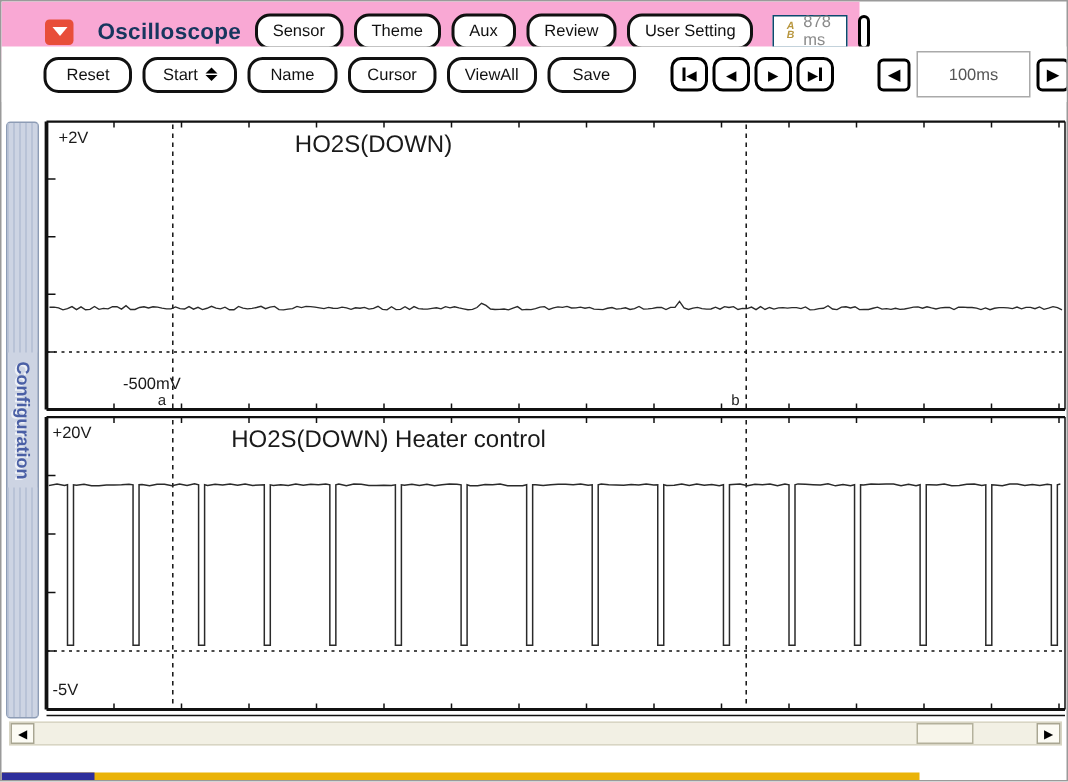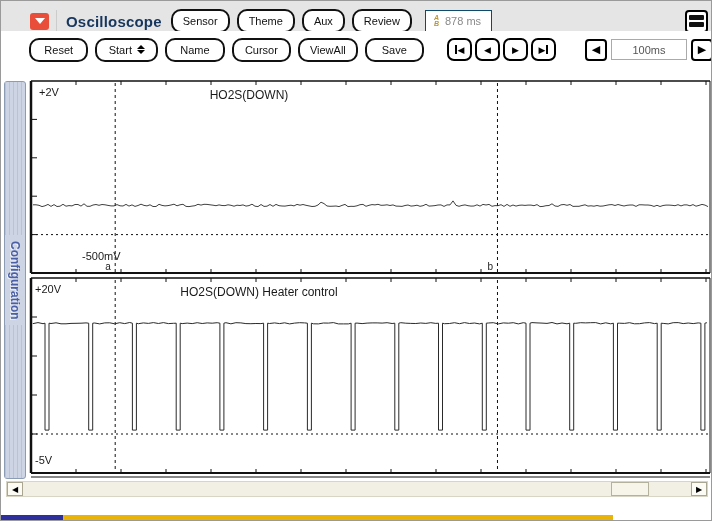--- a/index.html
+++ b/index.html
@@ -3,22 +3,22 @@
 <meta charset="utf-8">
 <style>
   * { box-sizing: border-box; margin: 0; padding: 0; }
   html,body { background:#d8d8d8; }
   body { font-family:"Liberation Sans", sans-serif; }
   .window {
     position:relative; width:712px; height:521px; background:#fff;
     border:1px solid #9a9a9a; overflow:hidden;
   }
   
-  .topbar { position:absolute; left:0; top:0; width:712px; height:40px;
-    display:flex; align-items:center; padding-left:29px; gap:7px; background:#e5e5e5; }
+  .topbar { position:absolute; left:0; top:0; width:572px; height:40px;
+    display:flex; align-items:center; padding-left:29px; gap:7px; background:#f9a8d4; }
   .app-icon { width:19px; height:17px; background:#e84e3a; border-radius:3px;
     display:flex; align-items:center; justify-content:center; flex:0 0 auto; }
   .app-icon .tri { width:0; height:0; border-left:5px solid transparent;
     border-right:5px solid transparent; border-top:6px solid #fff; }
   .tdivider { width:1px; height:22px; background:#ccc; }
   .app-title { font-size:15px; font-weight:bold; color:#17365e; letter-spacing:.2px; padding:0 2px; }
   .pill { border:2px solid #111; border-radius:10px; background:#fff; color:#111;
     font-size:11px; font-family:"Liberation Sans",sans-serif; padding:4px 10px; white-space:nowrap; cursor:pointer; }
   .time-box { margin-left:6px; border:1px solid #0c4a6e; background:#fff; height:22px;
     display:flex; align-items:center; gap:6px; padding:0 10px 0 8px; }
@@ -38,34 +38,34 @@
   .spinner i { display:block; width:0; height:0; border-left:4px solid transparent; border-right:4px solid transparent; }
   .spinner .up { border-bottom:4px solid #000; }
   .spinner .dn { border-top:4px solid #000; }
   .pb-group { display:flex; gap:3px; margin-left:16px; }
   .pb { width:25px; height:23px; border:2px solid #000; border-radius:7px; background:#fff;
     display:flex; align-items:center; justify-content:center; font-size:9px; color:#000; cursor:pointer; gap:1px; }
   .pb .bar { width:2px; height:9px; background:#000; }
   .ts-group { display:flex; align-items:center; gap:4px; margin-left:22px; }
   .ts-btn { width:22px; height:22px; border:2px solid #000; border-radius:4px; background:#fff;
     display:flex; align-items:center; justify-content:center; font-size:11px; color:#000; cursor:pointer; }
-  .ts-box { width:76px; height:21px; border:1px solid #aaa; background:#fff; display:flex;
+  .ts-box { width:76px; height:31px; border:1px solid #aaa; background:#fff; display:flex;
     align-items:center; justify-content:center; font-size:11px; color:#555; }
   
   .side-tab { position:absolute; left:3px; top:80px; width:22px; height:398px;
     background:#cdd4e3; border:1px solid #8d9cb5; border-radius:3px;
     display:flex; flex-direction:column; align-items:stretch; }
   .side-tab .stripes { flex:1 1 auto;
     background:repeating-linear-gradient(90deg,#b9c3d7 0 1px, transparent 1px 4px); }
   .side-tab .label { writing-mode:vertical-rl; font-size:12px; font-weight:bold;
     color:#4a5fa5; text-align:center; padding:6px 0; align-self:center;
     text-shadow:1px 1px 0 #eef1f7; }
   .scope { position:absolute; left:0; top:0; }
   .ch-label { position:absolute; font-size:11px; color:#1a1a1a; }
-  .ch-title { position:absolute; transform:translateX(-50%); font-size:12px; color:#1a1a1a; white-space:nowrap; }
+  .ch-title { position:absolute; transform:translateX(-50%); font-size:16px; color:#1a1a1a; white-space:nowrap; }
   
   .hscroll { position:absolute; left:5px; top:480px; width:702px; height:16px;
     display:flex; align-items:stretch; background:#f2f0e4; border:1px solid #d8d5c4; }
   .sc-btn { width:16px; background:#fcfbf4; border:1px solid #a9a692; display:flex;
     align-items:center; justify-content:center; font-size:8px; color:#000; cursor:pointer; flex:0 0 auto; }
   .sc-track { position:relative; flex:1 1 auto; }
   .sc-thumb { position:absolute; left:88%; top:0; width:38px; height:100%;
     background:#f7f5ea; border:1px solid #b4b19c; cursor:pointer; }
   .statusbar { position:absolute; left:0; top:514px; width:612px; height:24px; background:#eab308; }
   .status-tab { display:inline-block; background:#2e2e9c; color:#fff; font-size:13px;
@@ -79,20 +79,21 @@
   <div class="topbar">
     <span class="app-icon">
         <span class="tri"></span>
       </span>
     <span class="tdivider"></span>
     <span class="app-title">Oscilloscope</span>
     <button class="pill">Sensor</button>
     <button class="pill">Theme</button>
     <button class="pill">Aux</button>
     <button class="pill">Review</button>
+    <button class="pill">User Setting</button>
     <div class="time-box">
       <span class="ab-icon">
         <i>A</i>
           <i>B</i>
       </span>
       <span class="time-text">878 ms</span>
     </div>
     <div class="menu-icon">
         <span></span>
         <span></span>

